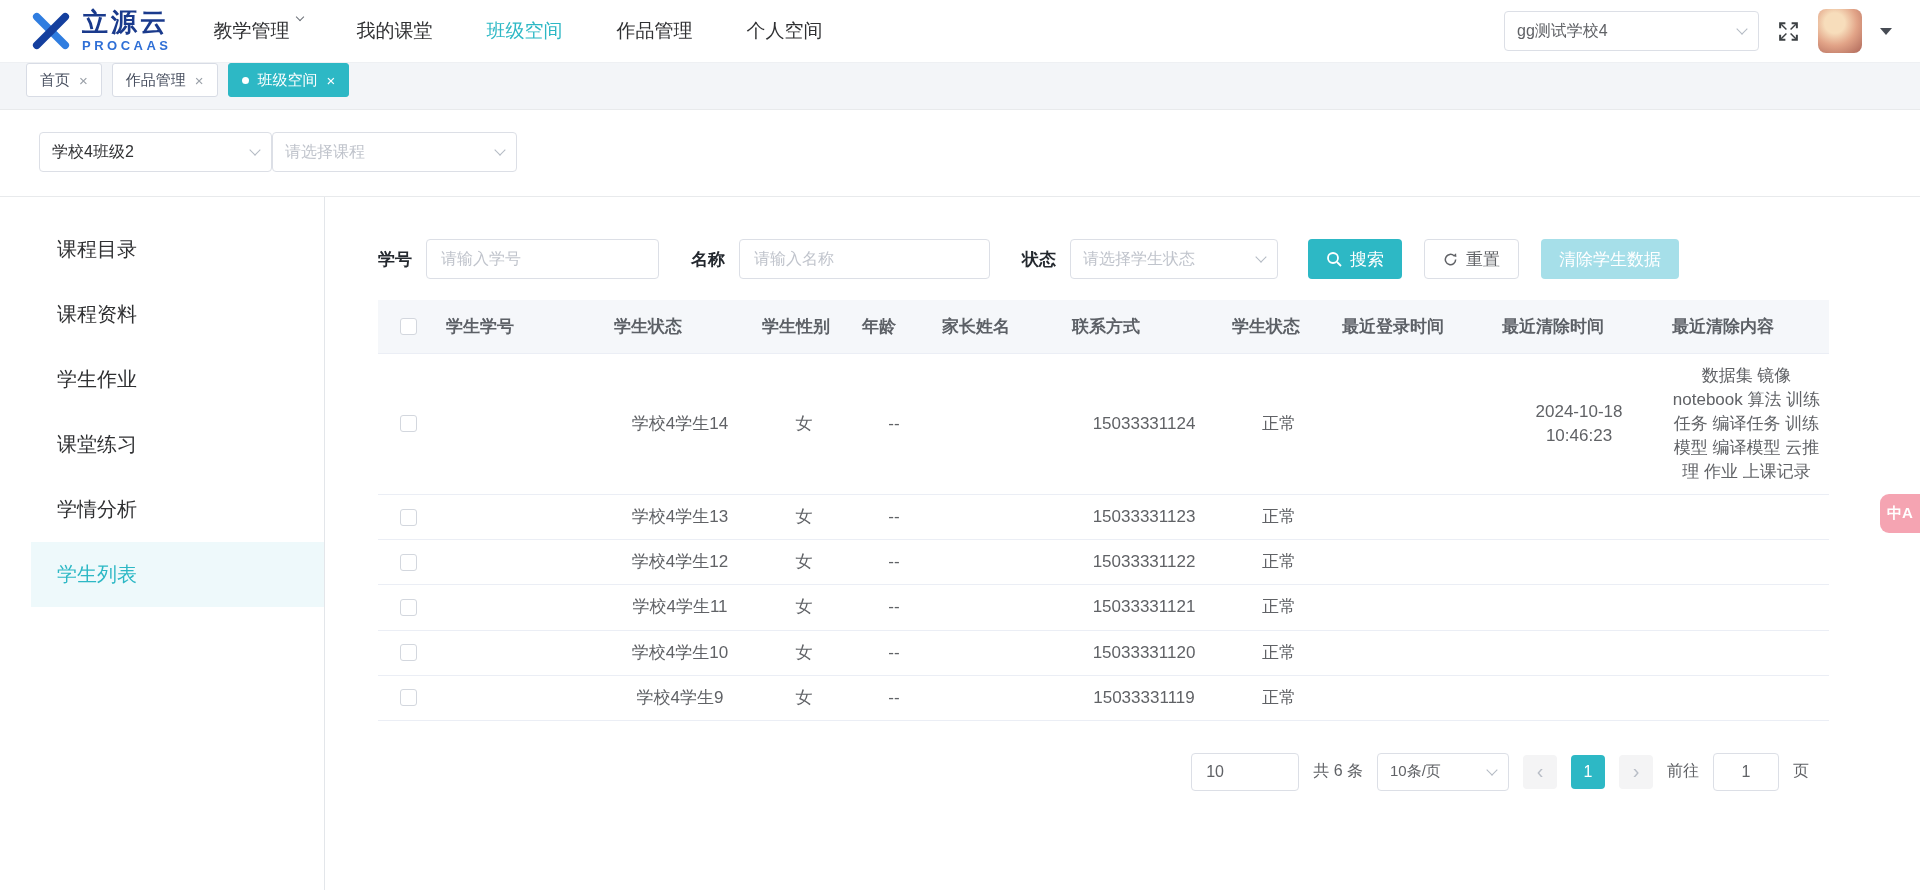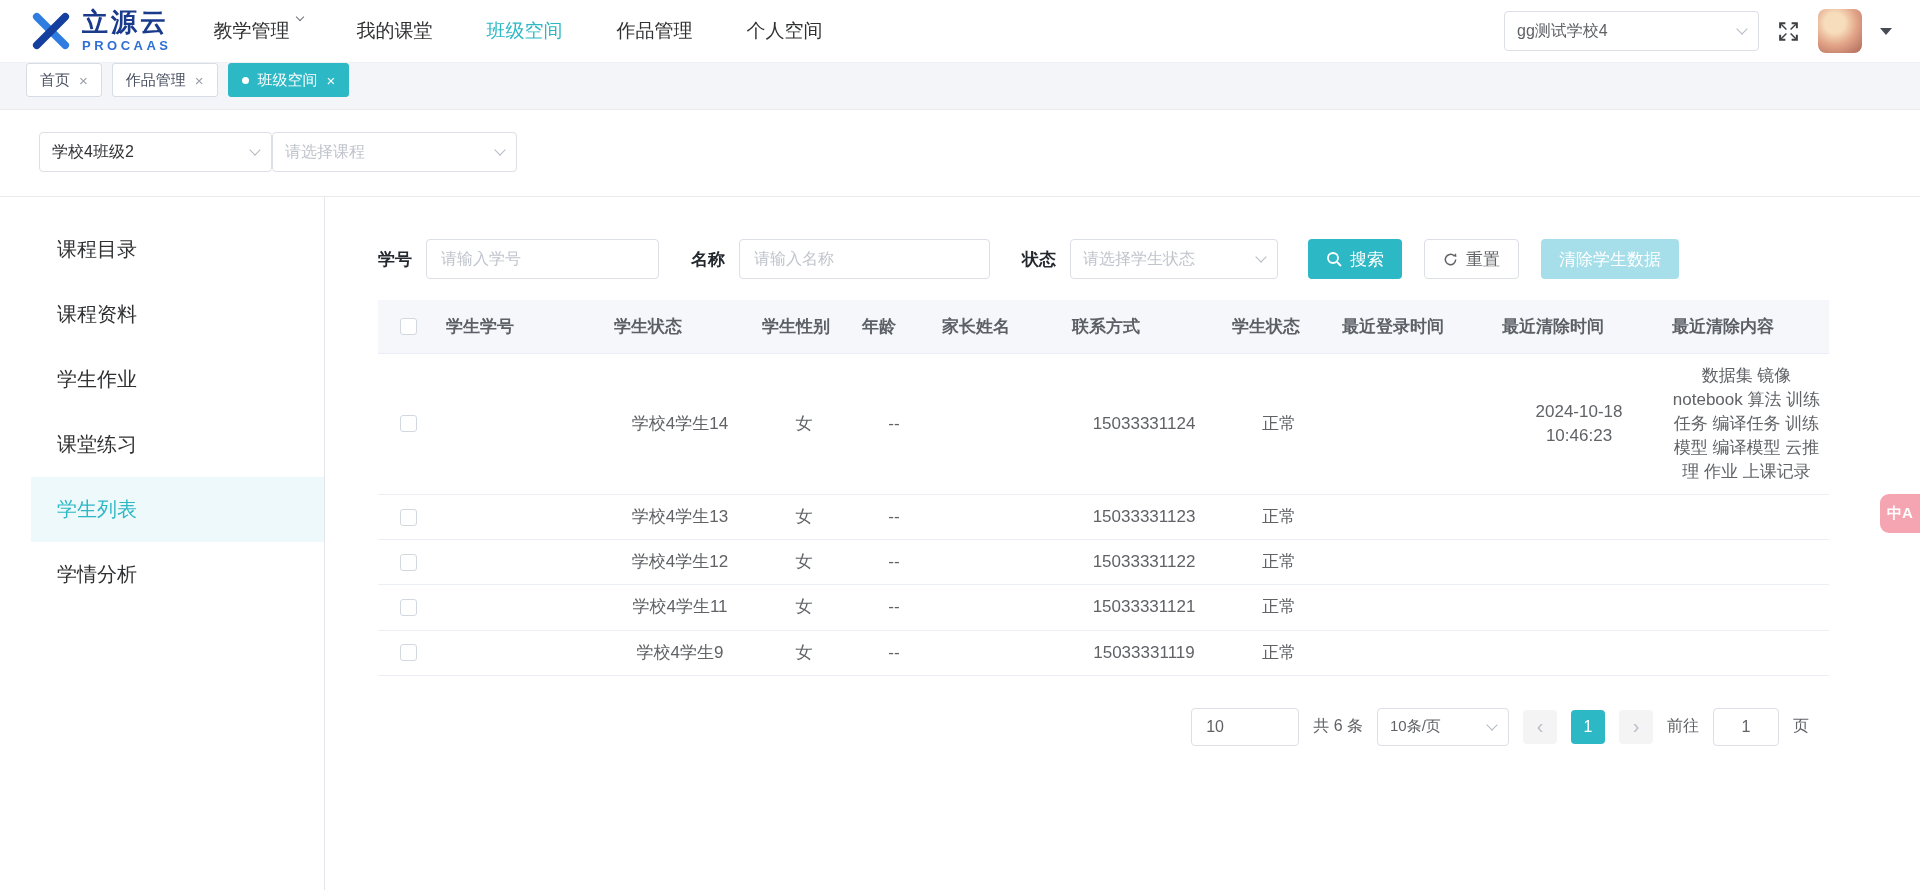--- a/index.html
+++ b/index.html
@@ -187,25 +187,25 @@
       </div>
       <div class="side-item">
         <span>课程资料</span>
       </div>
       <div class="side-item">
         <span>学生作业</span>
       </div>
       <div class="side-item">
         <span>课堂练习</span>
       </div>
+      <div class="side-item">
+        <span>学情分析</span>
+      </div>
       <div class="side-item active">
         <span>学生列表</span>
-      </div>
-      <div class="side-item">
-        <span>学情分析</span>
       </div>
     </aside>
 
   <main class="main">
 
     <div class="search-row">
       <span class="f-label">学号</span>
       <input class="inp inp-no" placeholder="请输入学号" style="">
       <span class="f-label">名称</span>
       <input class="inp inp-name" placeholder="请输入名称" style="">
@@ -327,20 +327,35 @@
             <td class="cell-status">正常</td>
             <td class="cell-last_login"></td>
             <td class="cell-last_clear_time"></td>
             <td class="cell-last_clear_content"></td>
           </tr>
           <tr>
             <td>
               <div class="cb"></div>
             </td>
             <td class="cell-student_no"></td>
+            <td class="cell-name">学校4学生10</td>
+            <td class="cell-gender">女</td>
+            <td class="cell-age">--</td>
+            <td class="cell-parent"></td>
+            <td class="cell-phone">15033331120</td>
+            <td class="cell-status">正常</td>
+            <td class="cell-last_login"></td>
+            <td class="cell-last_clear_time"></td>
+            <td class="cell-last_clear_content"></td>
+          </tr>
+          <tr>
+            <td>
+              <div class="cb"></div>
+            </td>
+            <td class="cell-student_no"></td>
             <td class="cell-name">学校4学生9</td>
             <td class="cell-gender">女</td>
             <td class="cell-age">--</td>
             <td class="cell-parent"></td>
             <td class="cell-phone">15033331119</td>
             <td class="cell-status">正常</td>
             <td class="cell-last_login"></td>
             <td class="cell-last_clear_time"></td>
             <td class="cell-last_clear_content"></td>
           </tr>

